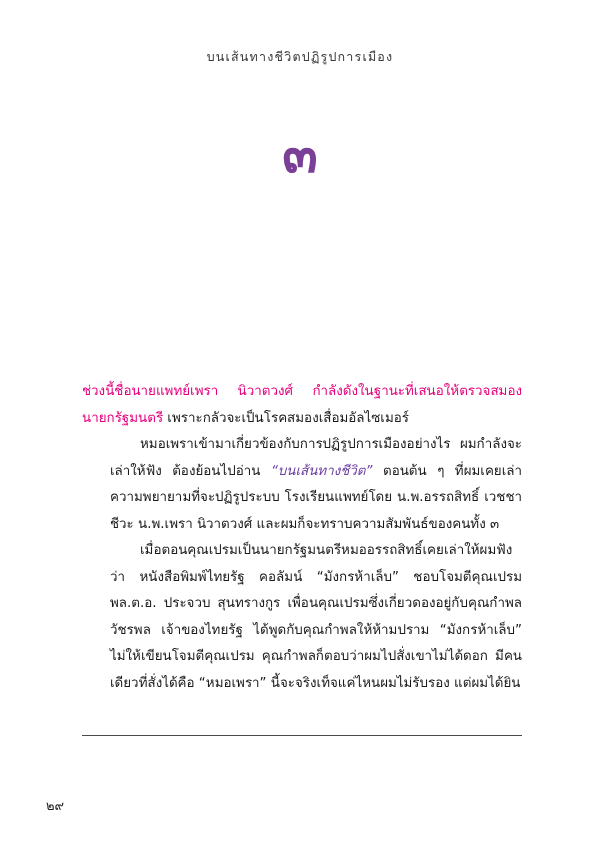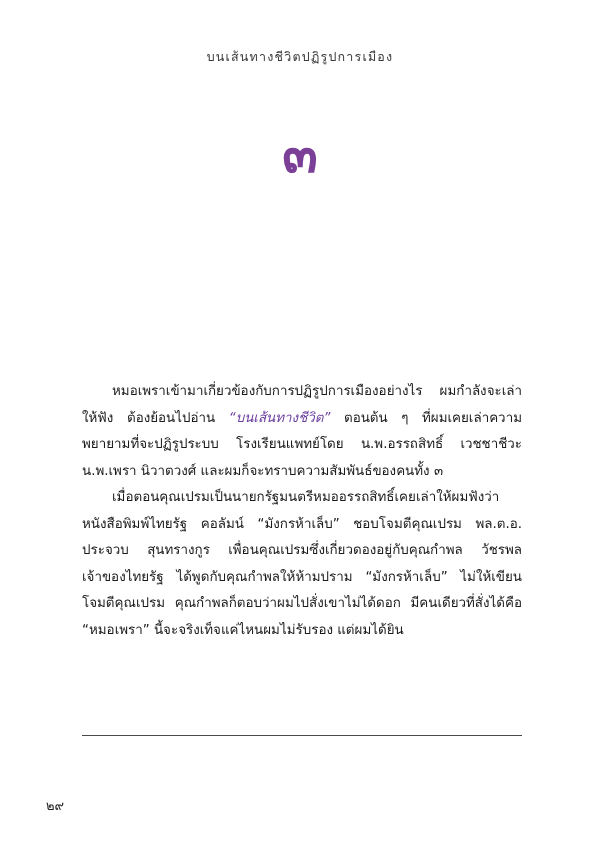--- a/index.html
+++ b/index.html
@@ -54,20 +54,21 @@
     line-height: 26.5px;
     text-align: justify;
     text-justify: inter-word;
   }
   .para {
     margin: 0;
     text-indent: 0;
   }
   .para.indent {
     text-indent: 30px;
+    margin-left: 28px;
   }
   .lead {
     color: #e6007e;
   }
   .italic-ref {
     color: #6b3fa0;
     font-style: italic;
   }
   .footnote-rule {
     position: absolute;
@@ -101,20 +102,21 @@
 </head>
 <body>
 
 <div class="page">
 
   <div class="running-head">บนเส้นทางชีวิตปฏิรูปการเมือง</div>
 
   <div class="chapter-number">๓</div>
 
   <div class="body-block">
+    <p class="para"><span class="lead">ช่วงนี้ชื่อนายแพทย์เพรา นิวาตวงศ์  กำลังดังในฐานะที่เสนอให้ตรวจสมองนายกรัฐมนตรี</span><span> เพราะกลัวจะเป็นโรคสมองเสื่อมอัลไซเมอร์</span></p>
     <p class="para indent"><span>หมอเพราเข้ามาเกี่ยวข้องกับการปฏิรูปการเมืองอย่างไร ผมกำลังจะเล่าให้ฟัง  ต้องย้อนไปอ่าน </span><span class="italic-ref">“บนเส้นทางชีวิต”</span><span> ตอนต้น ๆ ที่ผมเคยเล่าความพยายามที่จะปฏิรูประบบ โรงเรียนแพทย์โดย น.พ.อรรถสิทธิ์ เวชชาชีวะ น.พ.เพรา นิวาตวงศ์  และผมก็จะทราบความสัมพันธ์ของคนทั้ง ๓</span></p>
     <p class="para indent">เมื่อตอนคุณเปรมเป็นนายกรัฐมนตรีหมออรรถสิทธิ์เคยเล่าให้ผมฟังว่า  หนังสือพิมพ์ไทยรัฐ คอลัมน์ “มังกรห้าเล็บ” ชอบโจมตีคุณเปรม พล.ต.อ. ประจวบ สุนทรางกูร เพื่อนคุณเปรมซึ่งเกี่ยวดองอยู่กับคุณกำพล วัชรพล เจ้าของไทยรัฐ ได้พูดกับคุณกำพลให้ห้ามปราม “มังกรห้าเล็บ” ไม่ให้เขียนโจมตีคุณเปรม คุณกำพลก็ตอบว่าผมไปสั่งเขาไม่ได้ดอก มีคนเดียวที่สั่งได้คือ “หมอเพรา”  นี้จะจริงเท็จแค่ไหนผมไม่รับรอง แต่ผมได้ยิน</p>
   </div>
 
   <div class="footnote-rule"></div>
 
 
   <div class="folio">๒๙</div>
 
 </div>

